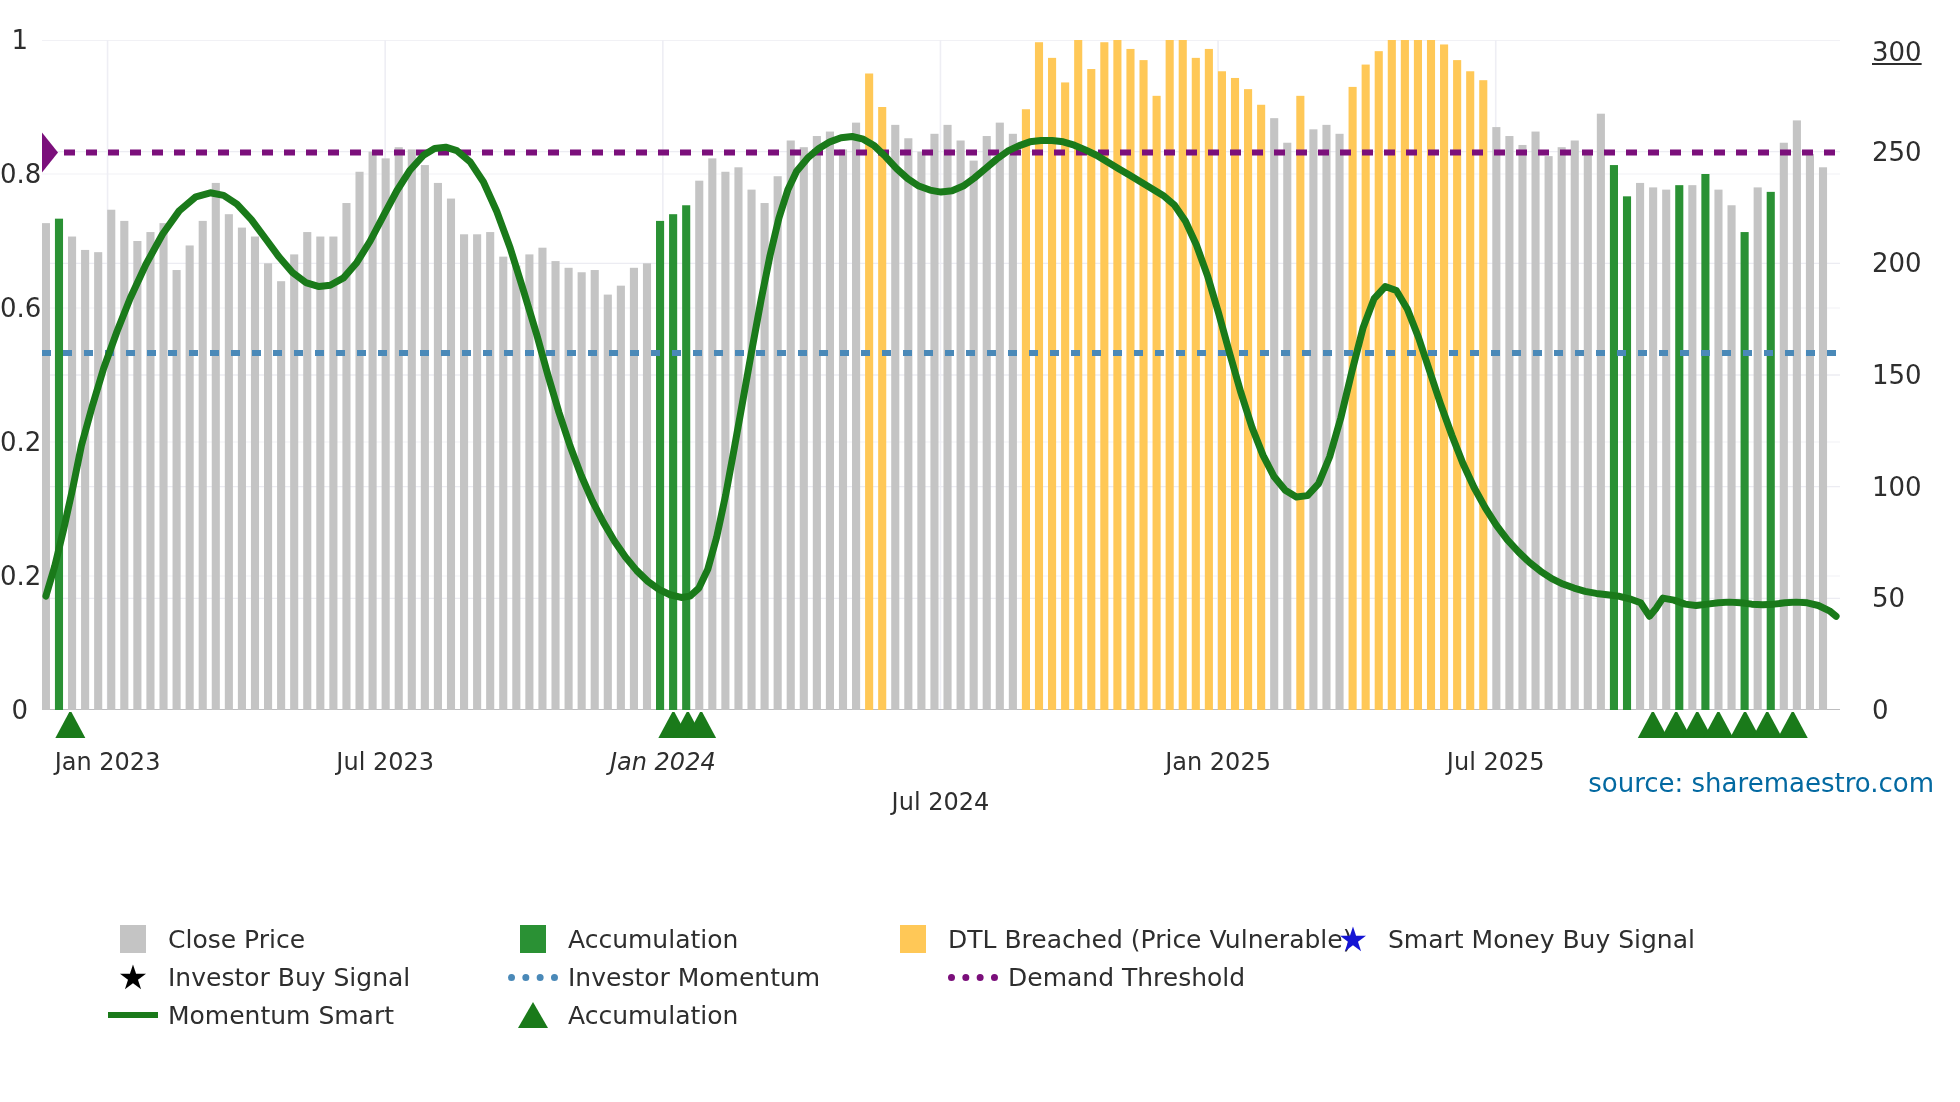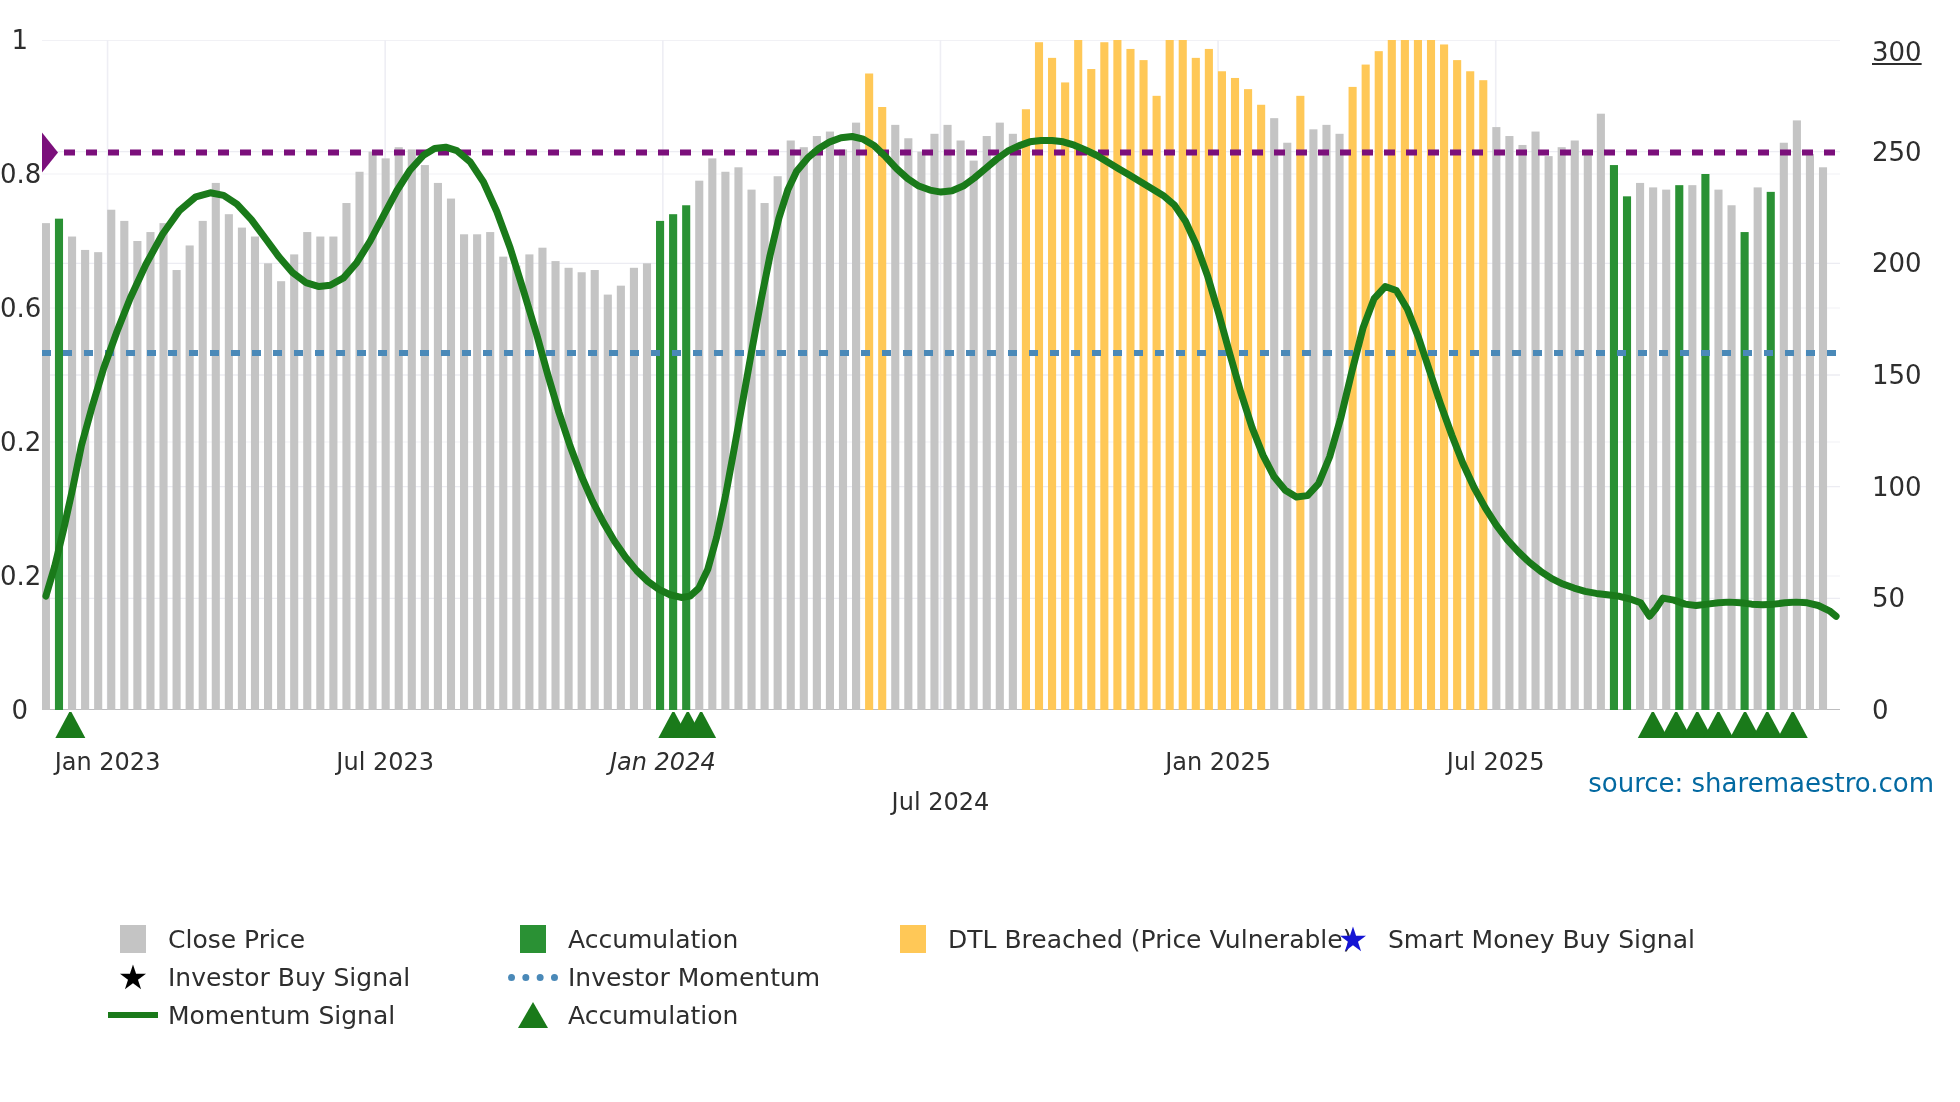--- a/index.html
+++ b/index.html
@@ -303,27 +303,33 @@
             <span class="star" style="color: rgb(0, 0, 0);">★</span>
           </div>
           <span class="legtext">Investor Buy Signal</span>
         </div>
         <div class="legcell c3">
           <div class="glyphbox">
             <span class="dotglyph" style="border-top-color: rgb(74, 137, 184);"></span>
           </div>
           <span class="legtext">Investor Momentum</span>
         </div>
+        <div class="legcell c4">
+          <div class="glyphbox">
+            <span class="dotglyph" style="border-top-color: rgb(123, 15, 123);"></span>
+          </div>
+          <span class="legtext">Demand Threshold</span>
+        </div>
       </div>
       <div class="legrow">
         <div class="legcell c1">
           <div class="glyphbox">
             <span class="lineglyph" style="background: rgb(26, 122, 26);"></span>
           </div>
-          <span class="legtext">Momentum Signal</span>
+          <span class="legtext">Momentum Smart</span>
         </div>
         <div class="legcell c2">
           <div class="glyphbox">
             <span class="tri" style="border-bottom: 26px solid rgb(26, 122, 26);"></span>
           </div>
           <span class="legtext">Accumulation</span>
         </div>
         <div class="legcell c3">
           <div class="glyphbox"></div>
           <span class="legtext"></span>

